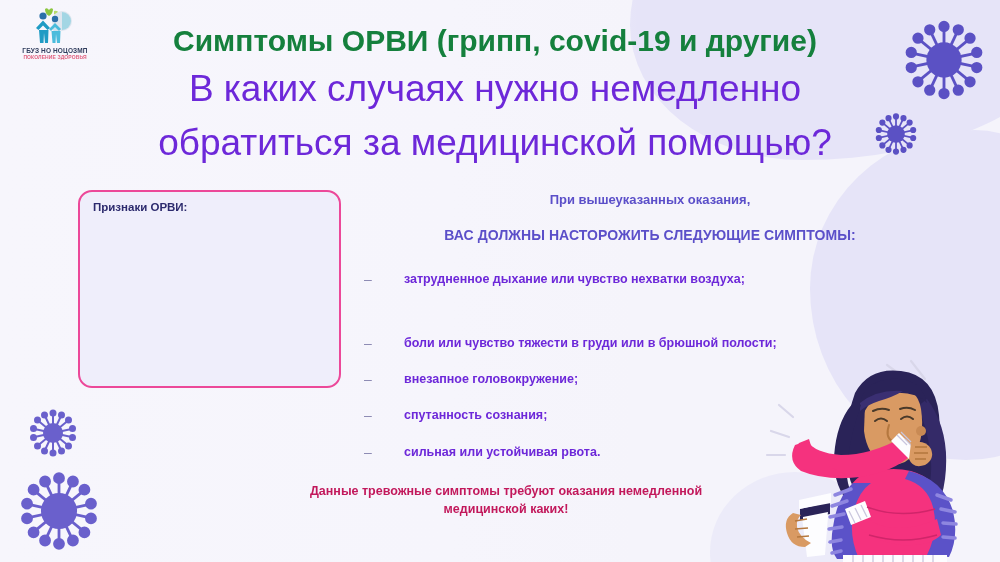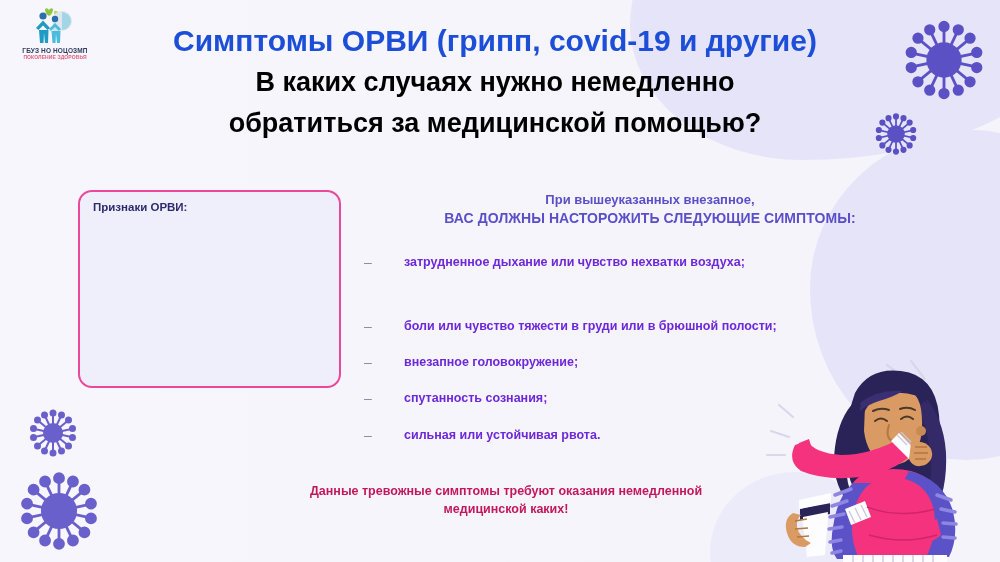--- a/index.html
+++ b/index.html
@@ -23,22 +23,22 @@
   .white-wash { position:absolute; left:0; top:0; width:640px; height:562px; background:linear-gradient(90deg,#f7f6fc 0%,#f6f5fc 70%,rgba(247,246,252,0) 100%); }
 
   
   .logo { position:absolute; left:12px; top:6px; width:86px; z-index:4; text-align:center; }
   .logo-mark { height:40px; }
   .logo-name { font-size:6.5px; font-weight:bold; color:#2f3c5c; letter-spacing:.02em; margin-top:1px; }
   .logo-tag { font-size:5px; font-weight:bold; color:#e0617f; letter-spacing:.02em; }
 
   
   .heads { position:absolute; left:95px; top:24px; width:800px; z-index:3; text-align:center; }
-  .h1 { font-size:30px; font-weight:bold; color:#1d4ed8; line-height:1.15; white-space:nowrap; }
-  .h2 { font-size:27px; font-weight:bold; color:#000000; line-height:1.32; margin-top:6px; }
+  .h1 { font-size:30px; font-weight:bold; color:#15803d; line-height:1.15; white-space:nowrap; }
+  .h2 { font-size:37px; font-weight:normal; color:#6d28d9; line-height:1.32; margin-top:6px; }
 
   
   .virus { position:absolute; z-index:4; }
   .v1 { right:14px; top:18px; }
   .v2 { right:82px; top:112px; }
   .v3 { left:28px; top:408px; }
   .v4 { left:18px; top:470px; }
 
   
   .card {
@@ -53,21 +53,21 @@
     line-height:1.63; padding-left:22px; position:relative;
   }
   .card-list li:before {
     content:""; position:absolute; left:6px; top:7px;
     width:5px; height:5px; border-radius:50%; background:#6f63c4;
   }
 
   
   .right { position:absolute; left:360px; top:192px; width:580px; z-index:3; }
   .r-head1 { font-size:13px; font-weight:bold; color:#5b4fc9; text-align:center; }
-  .r-head2 { font-size:14px; font-weight:bold; color:#5b4fc9; text-align:center; margin-top:3px; letter-spacing:.005em; }
+  .r-head2 { font-size:14px; font-weight:bold; color:#5b4fc9; text-align:center; margin-top:20px; letter-spacing:.005em; }
   .r-list { list-style:none; margin-top:27px; }
   .r-list li {
     font-size:12.5px; font-weight:bold; color:#6d28d9;
     line-height:1.45; padding-left:44px; position:relative;
     margin-bottom:18px; text-align:justify; width:528px;
   }
   .r-list li:before {
     content:"\2013"; position:absolute; left:4px; top:-1px;
     color:#8e8cb4; font-weight:normal; font-size:14px;
   }
@@ -275,21 +275,21 @@
       <circle cx="50" cy="50" r="22" stroke="none"></circle>
     </g>
   </svg>
 </div>
 
 <div class="card">
   <div class="card-title">Признаки ОРВИ:</div>
 </div>
 
 <div class="right">
-  <div class="r-head1">При вышеуказанных внезапное,</div>
+  <div class="r-head1">При вышеуказанных оказания,</div>
   <div class="r-head2">ВАС ДОЛЖНЫ НАСТОРОЖИТЬ СЛЕДУЮЩИЕ СИМПТОМЫ:</div>
   <ul class="r-list">
     <li class="nowrap">затрудненное дыхание или чувство нехватки воздуха;</li>
     <li class="just">боли или чувство тяжести в груди или в брюшной полости;</li>
     <li class="nowrap">внезапное головокружение;</li>
     <li class="nowrap">спутанность сознания;</li>
     <li class="nowrap">сильная или устойчивая рвота.</li>
   </ul>
 </div>
 

